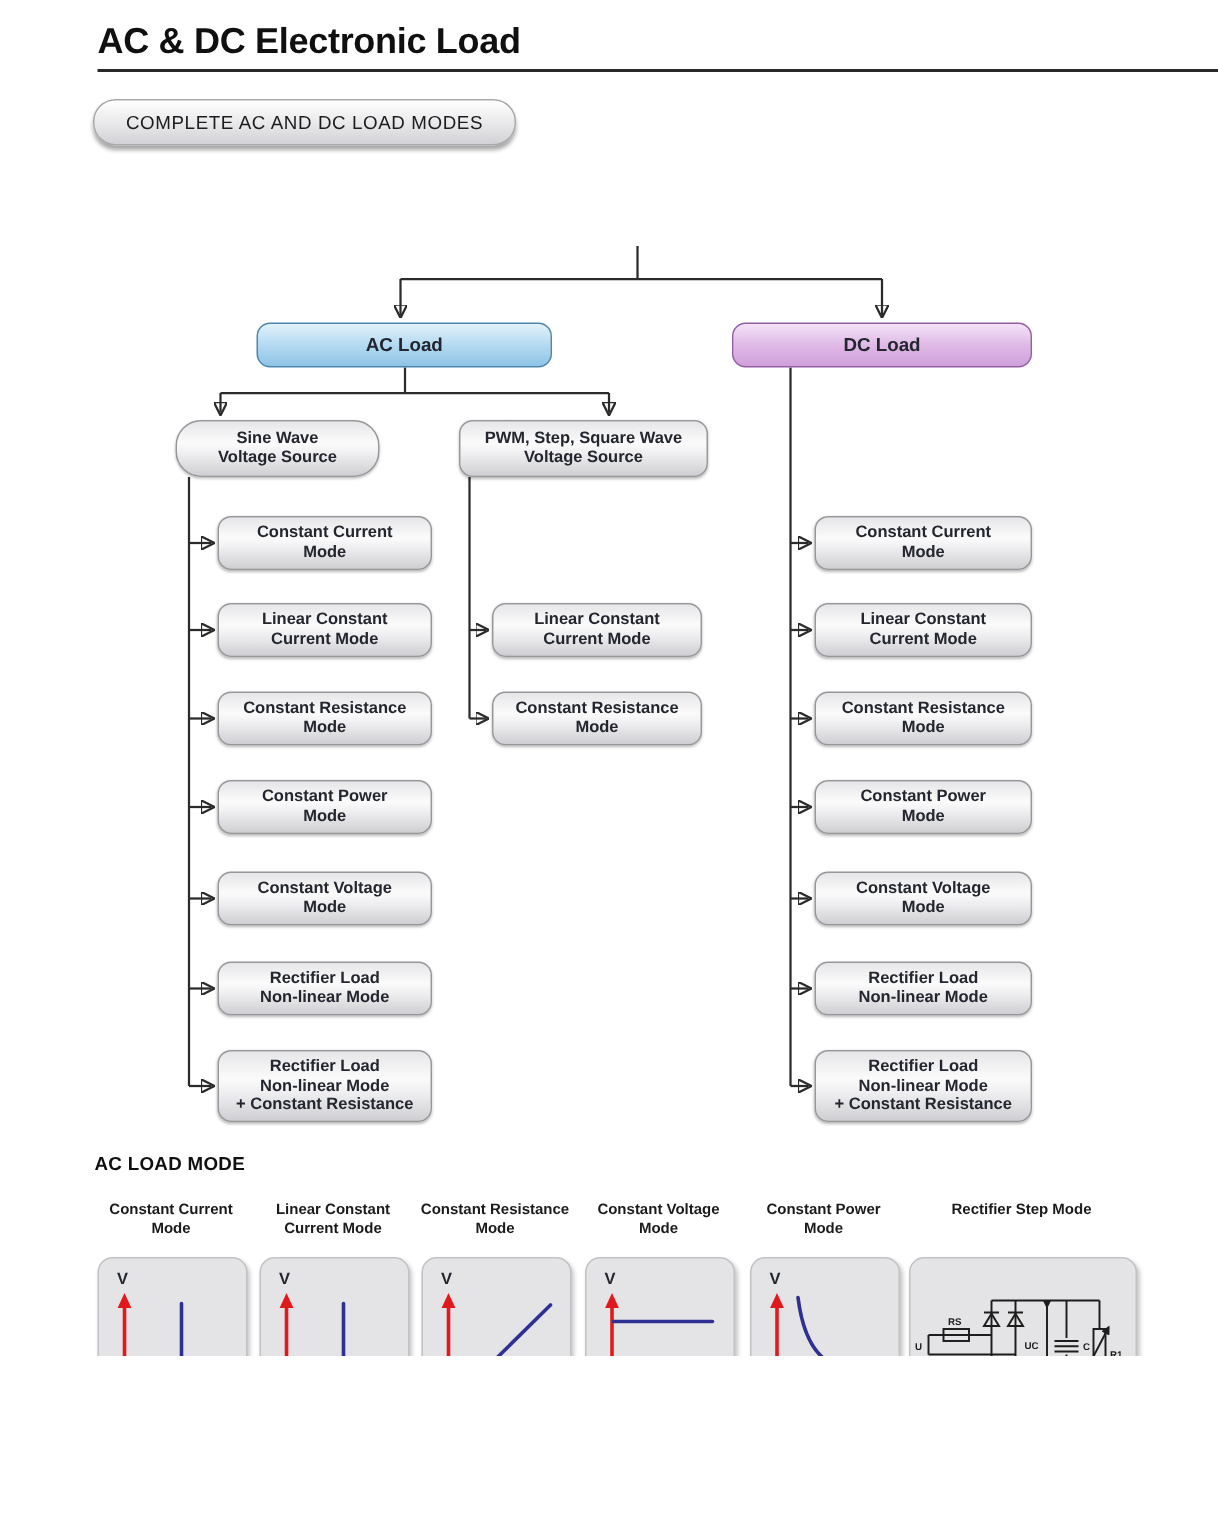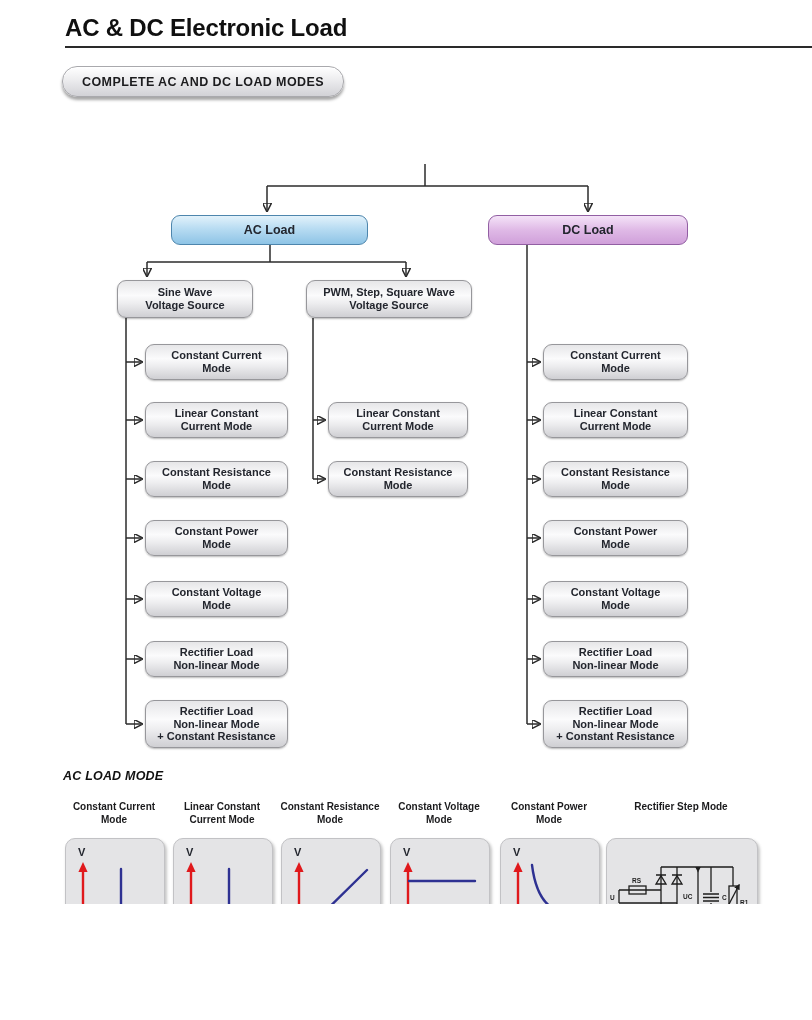--- a/index.html
+++ b/index.html
@@ -7,41 +7,41 @@
         font-family:"Liberation Sans",sans-serif;overflow:hidden;}
 
   
   .title{position:absolute;left:65px;top:14px;font-size:24px;font-weight:bold;
          color:#101010;letter-spacing:-0.2px;}
   .title-rule{position:absolute;left:65px;top:46px;width:747px;height:2px;background:#2a2a2a;}
   .badge{position:absolute;left:62px;top:66px;width:280px;height:29px;border-radius:15px;
          background:linear-gradient(180deg,#ffffff 0%,#ececee 45%,#d2d2d6 100%);
          border:1px solid #a9a9ad;box-shadow:0 3px 3px rgba(0,0,0,0.35), inset 0 1px 0 #fff;
          display:flex;align-items:center;justify-content:center;
-         font-size:12.5px;font-weight:bold;letter-spacing:0.4px;color:#1c1c1e;}
+         font-size:12.5px;font-weight:normal;letter-spacing:0.4px;color:#1c1c1e;}
 
   
   .node{position:absolute;display:flex;align-items:center;justify-content:center;
         text-align:center;white-space:pre-line;font-weight:bold;color:#23262e;
         border-radius:9px;line-height:1.18;box-sizing:border-box;z-index:2;}
   .gold{background:linear-gradient(180deg,#fdeca8 0%,#f6cf56 45%,#efb52f 75%,#e9a81f 100%);
         border:1.5px solid #c18a1e;font-size:12.5px;}
   .blue{background:linear-gradient(180deg,#e2f2fb 0%,#b8dcf2 45%,#8ec4e6 100%);
         border:1.5px solid #4e86ad;font-size:12.5px;}
   .purple{background:linear-gradient(180deg,#f4e3f8 0%,#dfb9e6 50%,#d0a0da 100%);
         border:1.5px solid #925fa3;font-size:12.5px;}
   .gray{background:linear-gradient(180deg,#e6e6e8 0%,#fbfbfc 40%,#ededef 62%,#cfcfd3 100%);
         border:1px solid #97979b;font-size:11px;box-shadow:0 1px 2px rgba(0,0,0,0.28);}
 
   .connectors{position:absolute;left:0;top:0;z-index:1;}
   .connectors path, .connectors line{stroke:#2b2b2b;stroke-width:1.5;fill:none;}
 
   
   .section-heading{position:absolute;left:63px;top:769px;font-size:12.5px;font-weight:bold;
-                   color:#101010;letter-spacing:0.2px;font-style:italic;}
+                   color:#101010;letter-spacing:0.2px;}
   .chart-label{position:absolute;top:800px;width:130px;text-align:center;font-size:10px;
                font-weight:bold;white-space:pre-line;line-height:1.3;color:#1b1b1d;}
   .panel{position:absolute;top:838px;width:98px;height:114px;background:#e4e4e6;
          border:1px solid #c2c2c5;border-radius:10px;
          box-shadow:1.5px 2.5px 3px rgba(0,0,0,0.22);}
   .panel svg{display:block;}
   .axis{stroke:#e0191c;stroke-width:2.4;fill:none;}
   .axis-head{fill:#e0191c;stroke:none;}
   .curve{stroke:#2e3192;stroke-width:2.4;fill:none;stroke-linecap:round;}
   .axis-label{font-family:"Liberation Sans",sans-serif;font-size:11px;font-weight:bold;fill:#23262e;}
@@ -92,21 +92,21 @@
     <path d="M527,420 H539" marker-end="url(#arr)"></path>
     <path d="M527,479 H539" marker-end="url(#arr)"></path>
     <path d="M527,538 H539" marker-end="url(#arr)"></path>
     <path d="M527,599 H539" marker-end="url(#arr)"></path>
     <path d="M527,659 H539" marker-end="url(#arr)"></path>
     <path d="M527,724 H539" marker-end="url(#arr)"></path>
   </svg>
 
   <div class="node purple" style="left:488px;top:215px;width:200px;height:30px;">DC Load</div>
   <div class="node blue" style="left:171px;top:215px;width:197px;height:30px;">AC Load</div>
-  <div class="node gray" style="left:117px;top:280px;width:136px;height:38px;">Sine Wave
+  <div class="node gray" style="left:117px;top:280px;width:136px;height:38px;border-radius:17px;">Sine Wave
 Voltage Source</div>
   <div class="node gray" style="left:306px;top:280px;width:166px;height:38px;">PWM, Step, Square Wave
 Voltage Source</div>
 
   <div class="node gray" style="left:145px;top:344px;width:143px;height:36px;">Constant Current
 Mode</div>
   <div class="node gray" style="left:145px;top:402px;width:143px;height:36px;">Linear Constant
 Current Mode</div>
   <div class="node gray" style="left:145px;top:461px;width:143px;height:36px;">Constant Resistance
 Mode</div>

